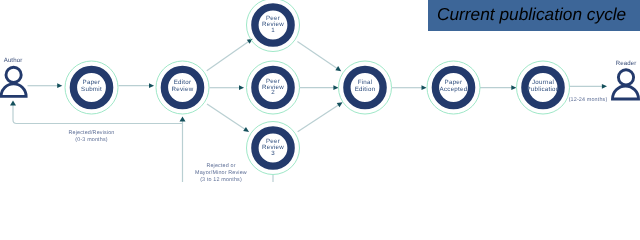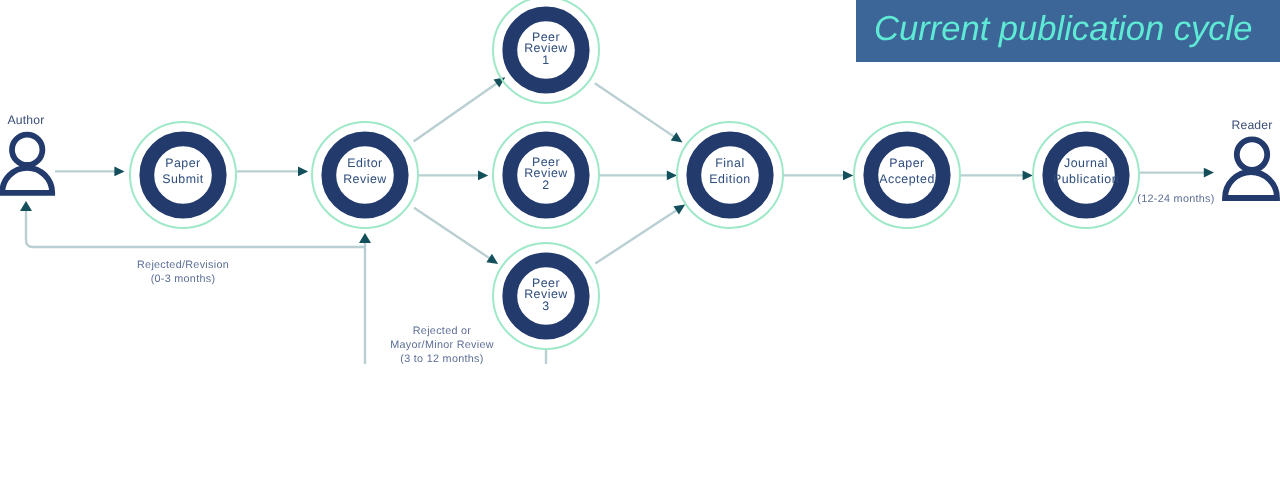--- a/index.html
+++ b/index.html
@@ -14,21 +14,21 @@
   .node-ring-navy{fill:#ffffff;stroke:#233A6C;stroke-width:7.4;}
   .node-label{font-family:"Liberation Sans",sans-serif;font-size:6.2px;fill:#2F4E7E;
               text-anchor:middle;letter-spacing:0.25px;}
   .conn{fill:none;stroke:#B9CFD2;stroke-width:1.2;}
   .arrowhead{fill:#14505C;stroke:none;}
   .actor{fill:none;stroke:#233A6C;stroke-width:2.9;}
   .actor-label{font-family:"Liberation Sans",sans-serif;font-size:6.1px;fill:#3A4E79;text-anchor:middle;letter-spacing:0.1px;}
   .anno{font-family:"Liberation Sans",sans-serif;font-size:5.4px;fill:#5D6E96;text-anchor:middle;letter-spacing:0.15px;}
 
   #banner{position:absolute;right:0;top:0;width:212px;height:31px;background:#3D6698;}
-  #banner-title{position:absolute;left:9px;top:4px;color:#5eead4;font-style:italic;
+  #banner-title{position:absolute;left:9px;top:4px;color:#000000;font-style:italic;
                 font-size:17.3px;font-family:"Liberation Sans",sans-serif;white-space:nowrap;}
 </style>
 </head>
 <body>
 
 <div id="stage">
 
   <svg class="layer" viewBox="0 0 640 182">
 
     <g>

